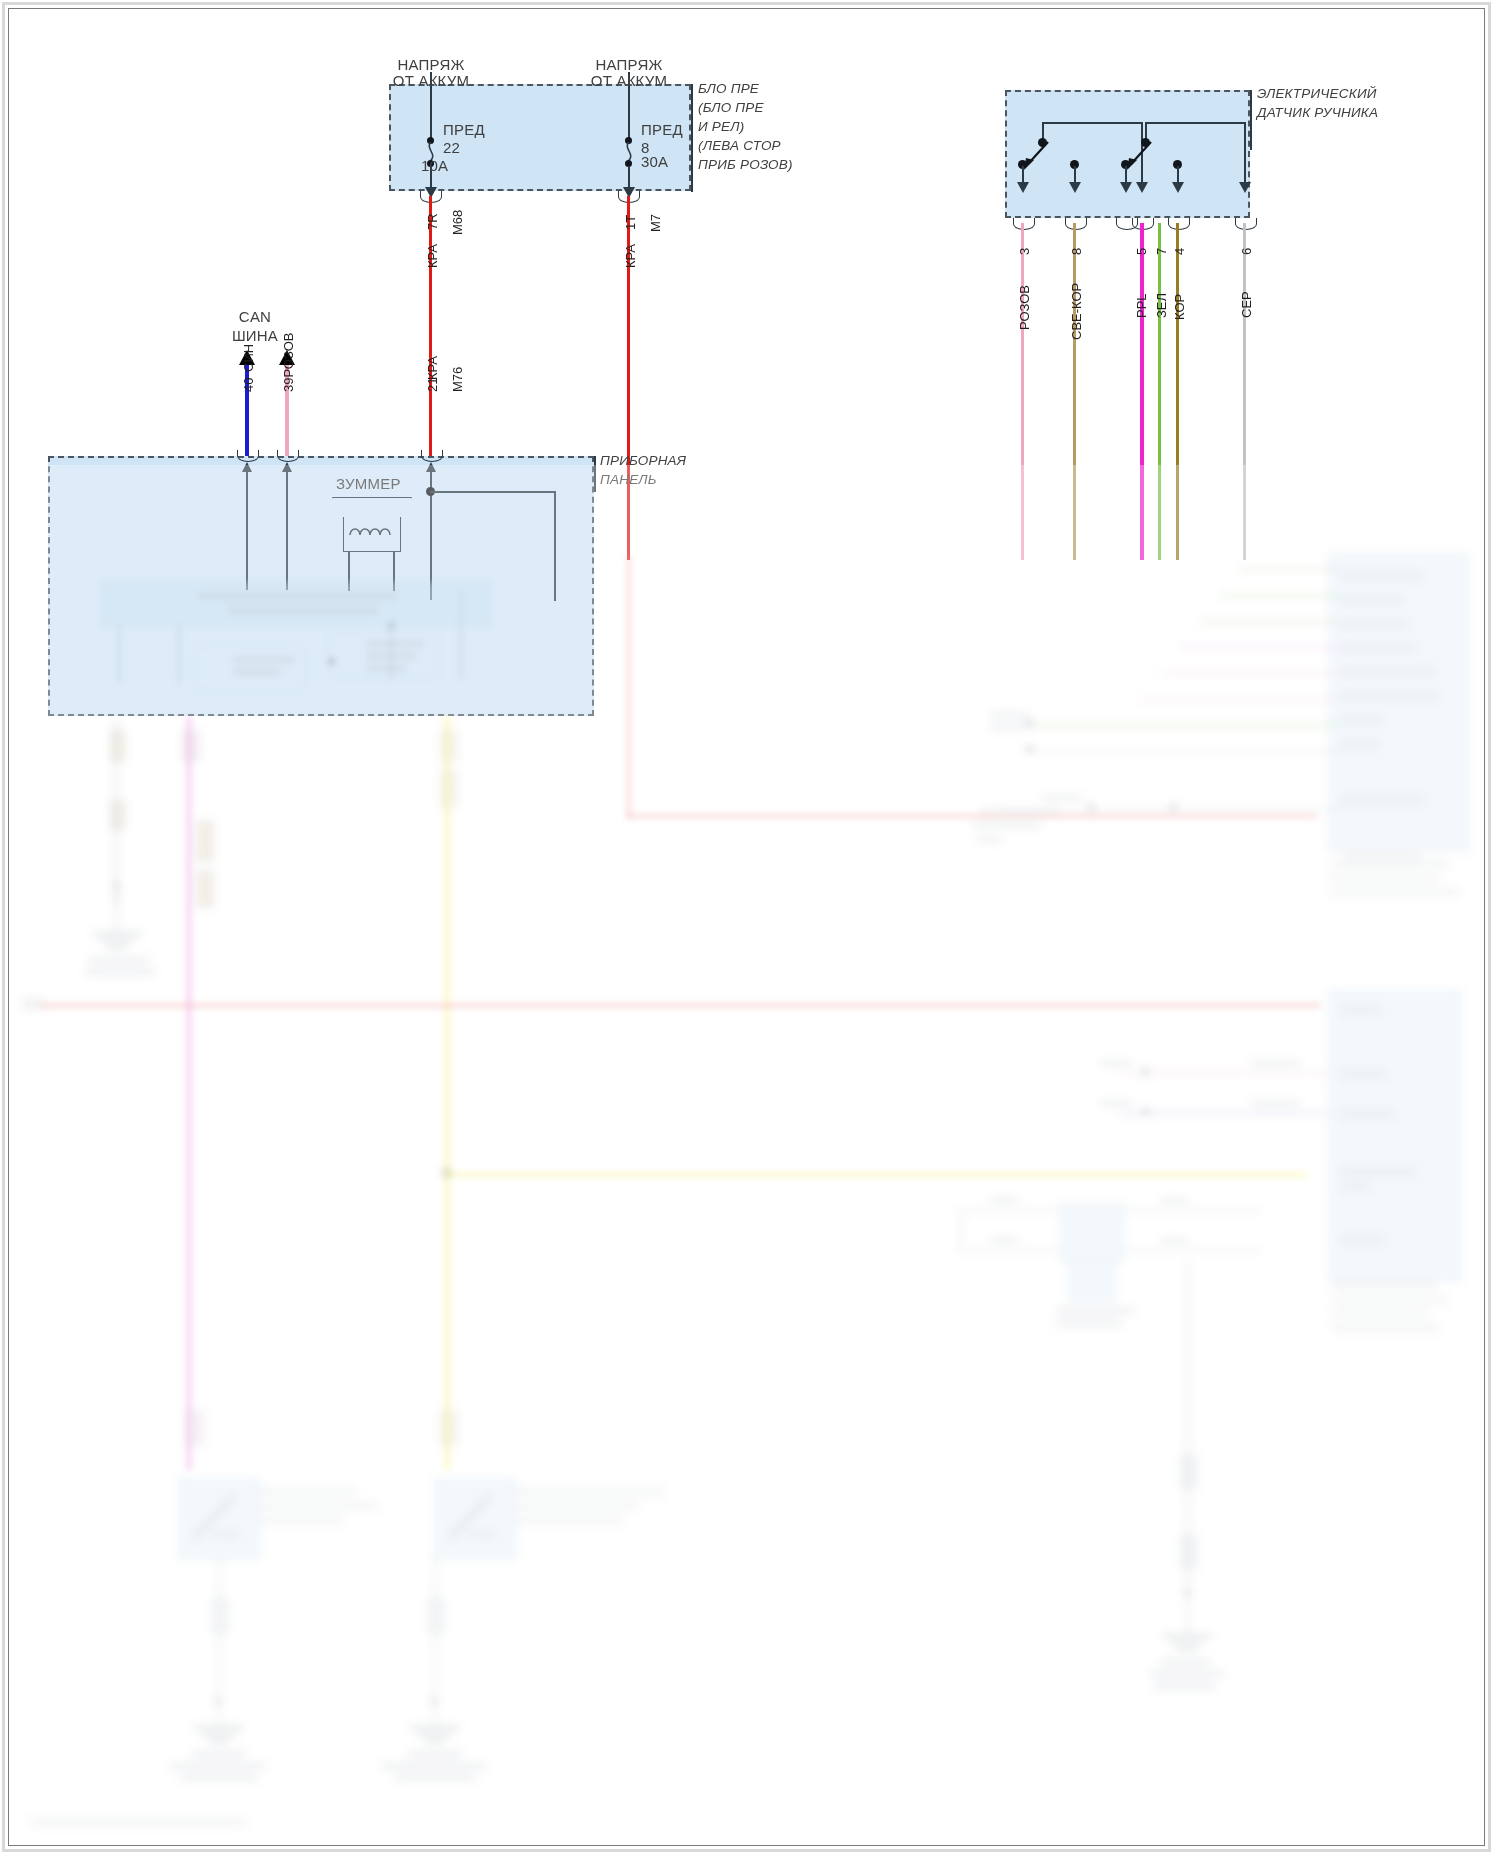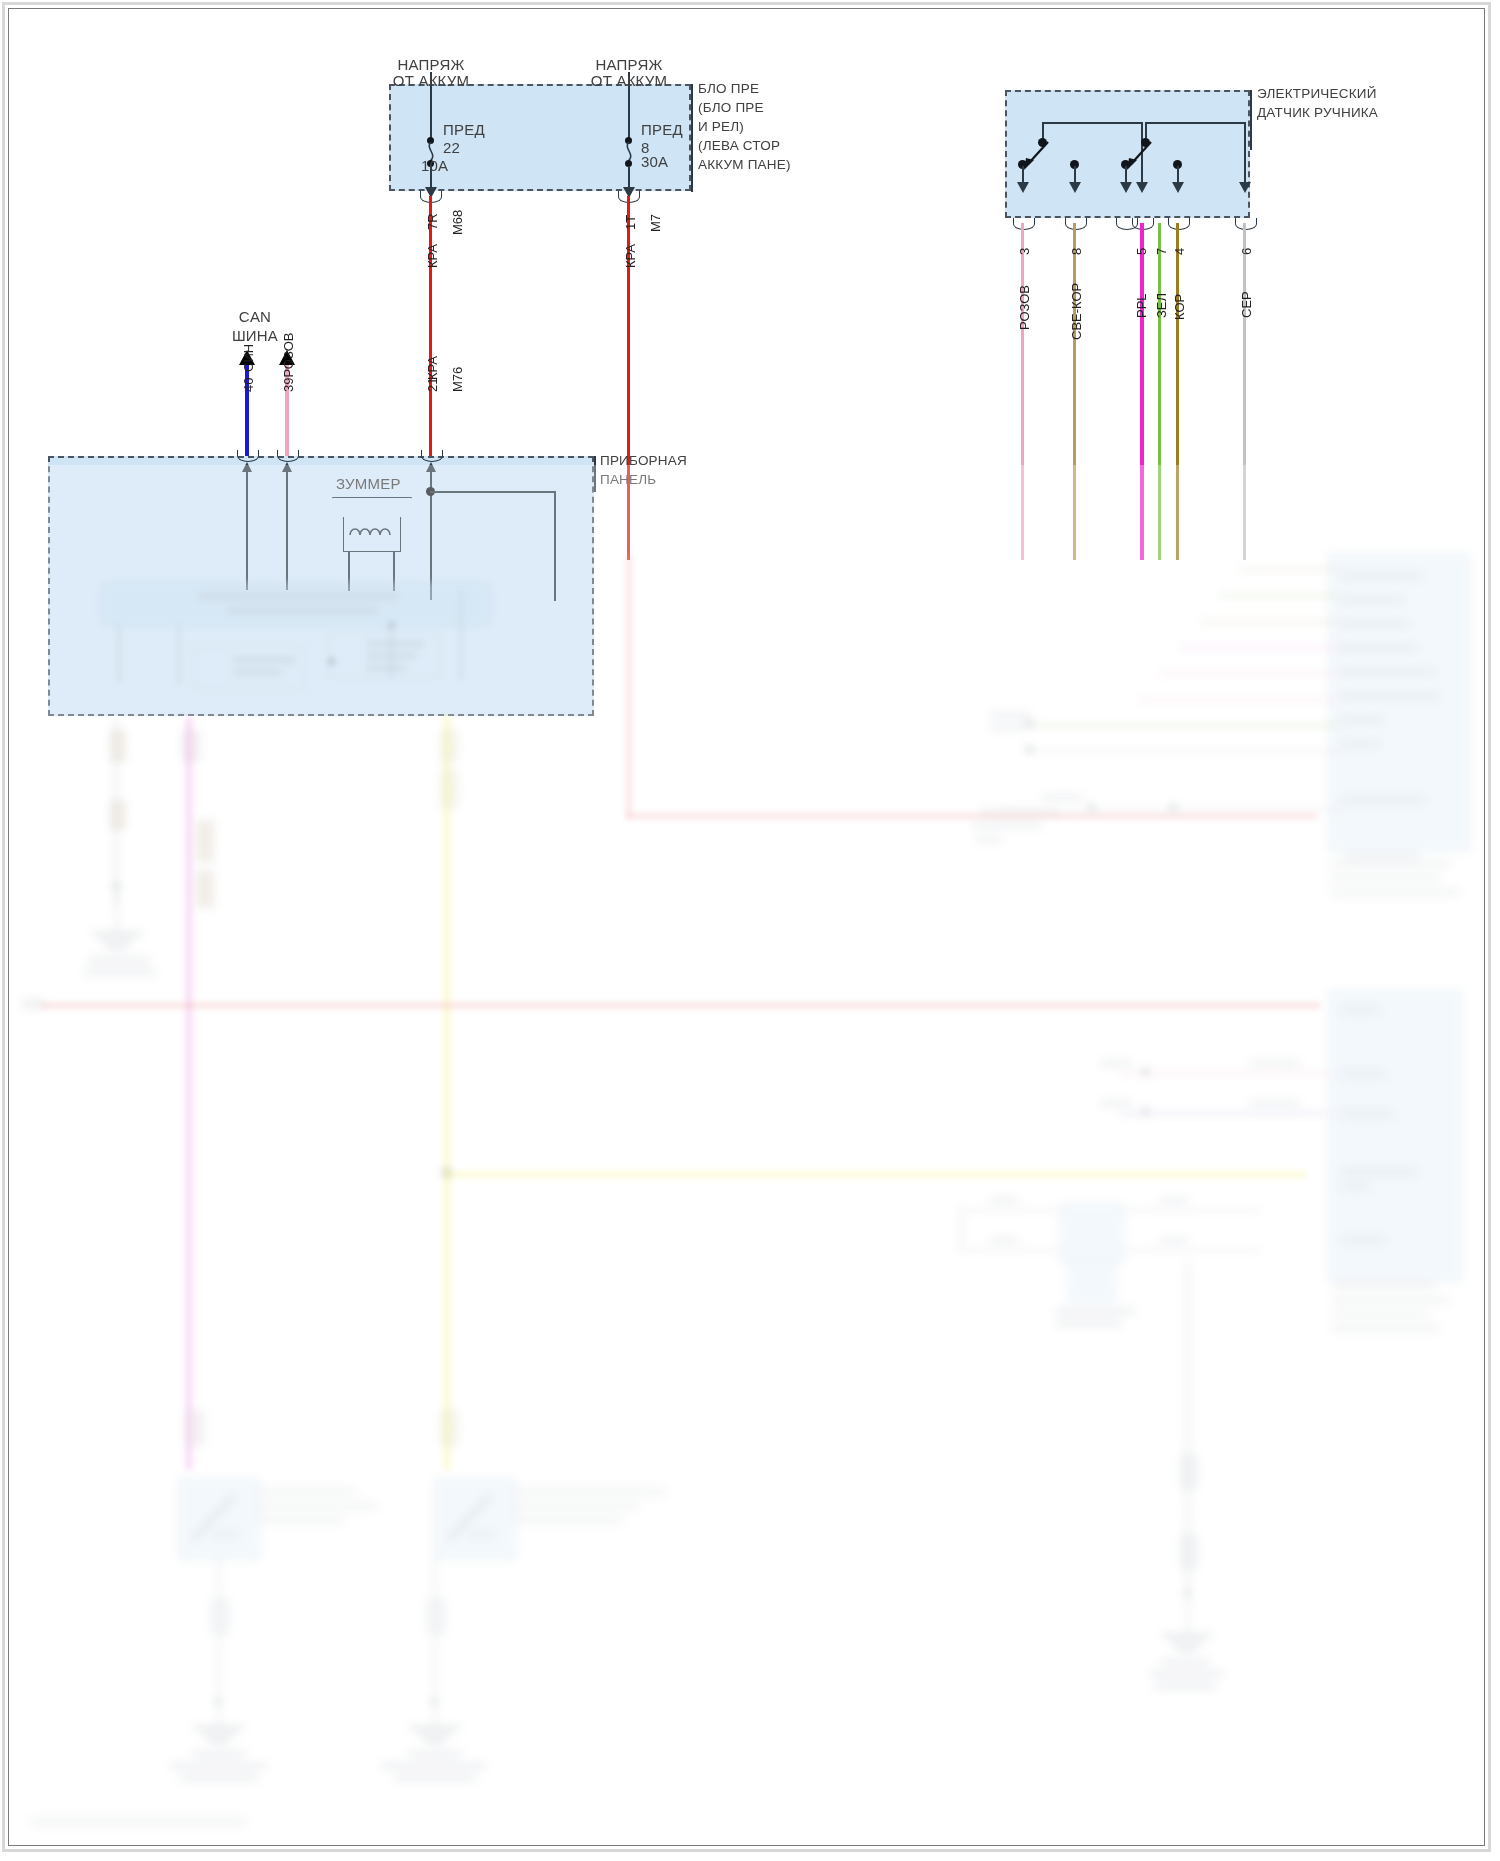--- a/index.html
+++ b/index.html
@@ -5,21 +5,21 @@
   html,body{margin:0;padding:0;background:#fff;}
   body{font-family:"Liberation Sans","DejaVu Sans",sans-serif;}
   #page{position:relative;width:1500px;height:1861px;background:#ffffff;overflow:hidden;}
 
   
   .page-border{position:absolute;left:2px;top:2px;width:1489px;height:1850px;border:3px solid #d8d8d8;box-sizing:border-box;}
   .page-border-inner{position:absolute;left:8px;top:8px;width:1477px;height:1838px;border:1px solid #7a7a7a;box-sizing:border-box;}
 
   .abs{position:absolute;}
   .txt{position:absolute;white-space:pre;color:#404040;font-size:15px;line-height:19px;letter-spacing:.2px;}
-  .txt.sm{font-size:13.5px;line-height:17px;}
+  .txt.sm{font-size:13.5px;line-height:17px;font-style:italic;}
   .txt.c{text-align:center;}
 
   
   .vtxt{position:absolute;white-space:nowrap;color:#231f20;font-size:14px;
         transform-origin:0 0;transform:rotate(-90deg);}
   .vtxt.sm{font-size:13px;}
 
   
   .mod{position:absolute;background:#cfe4f5;border:2px dashed #4a5560;box-sizing:border-box;}
 
@@ -102,21 +102,21 @@
 
   <div class="txt" style="left:641px;top:120px;">ПРЕД</div>
   <div class="txt" style="left:641px;top:138px;">8</div>
   <div class="txt" style="left:641px;top:152px;">30A</div>
 
   <div class="ln lnv" style="left:691px;top:84px;width:2px;height:108px;"></div>
   <div class="txt sm" style="left:698px;top:80px;">БЛО ПРЕ</div>
   <div class="txt sm" style="left:698px;top:99px;">(БЛО ПРЕ</div>
   <div class="txt sm" style="left:698px;top:118px;">И РЕЛ)</div>
   <div class="txt sm" style="left:698px;top:137px;">(ЛЕВА СТОР</div>
-  <div class="txt sm" style="left:698px;top:156px;">АККУМ ПАНЕ)</div>
+  <div class="txt sm" style="left:698px;top:156px;">ПРИБ РОЗОВ)</div>
 
   <div class="cup" style="left:420px;top:191px;"></div>
   <div class="cup" style="left:618px;top:191px;"></div>
 
   <div class="w wv" style="left:429px;top:196px;width:3.4px;height:260px;background:#e01b15;"></div>
 
   <div class="w wv" style="left:627px;top:196px;width:3.4px;height:364px;background:#e01b15;"></div>
 
   <div class="vtxt sm" style="left:425px;top:230px;">7R</div>
   <div class="vtxt sm" style="left:450px;top:235px;">M68</div>

